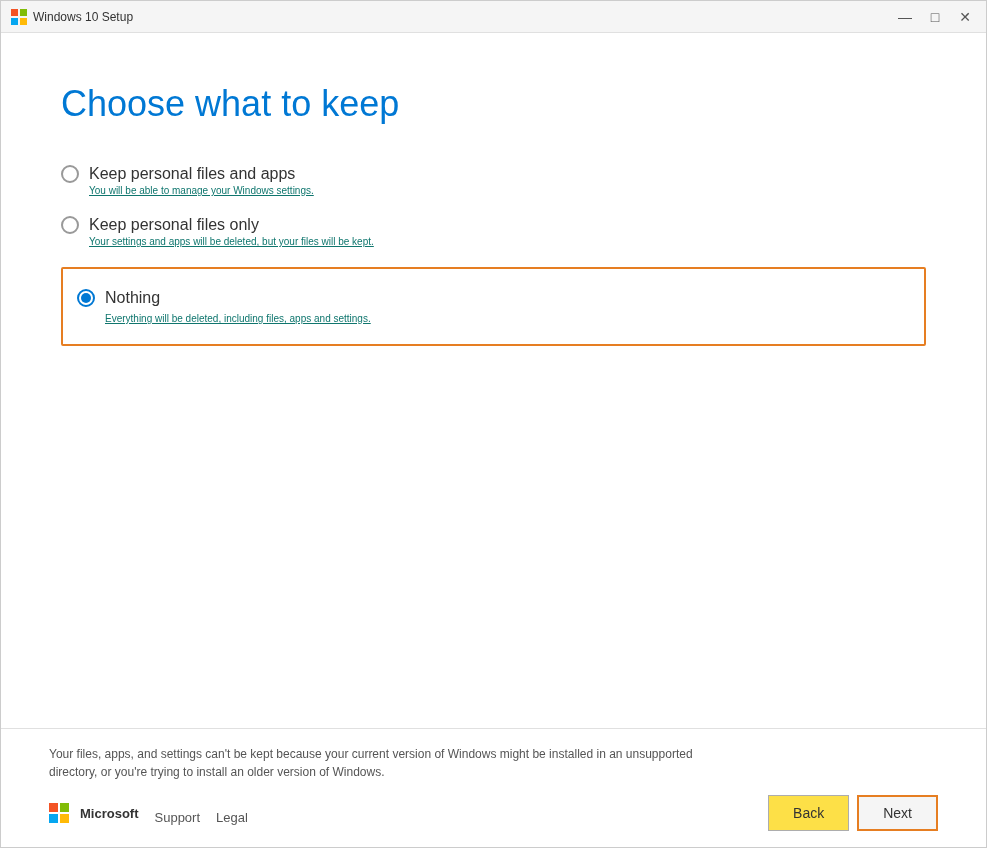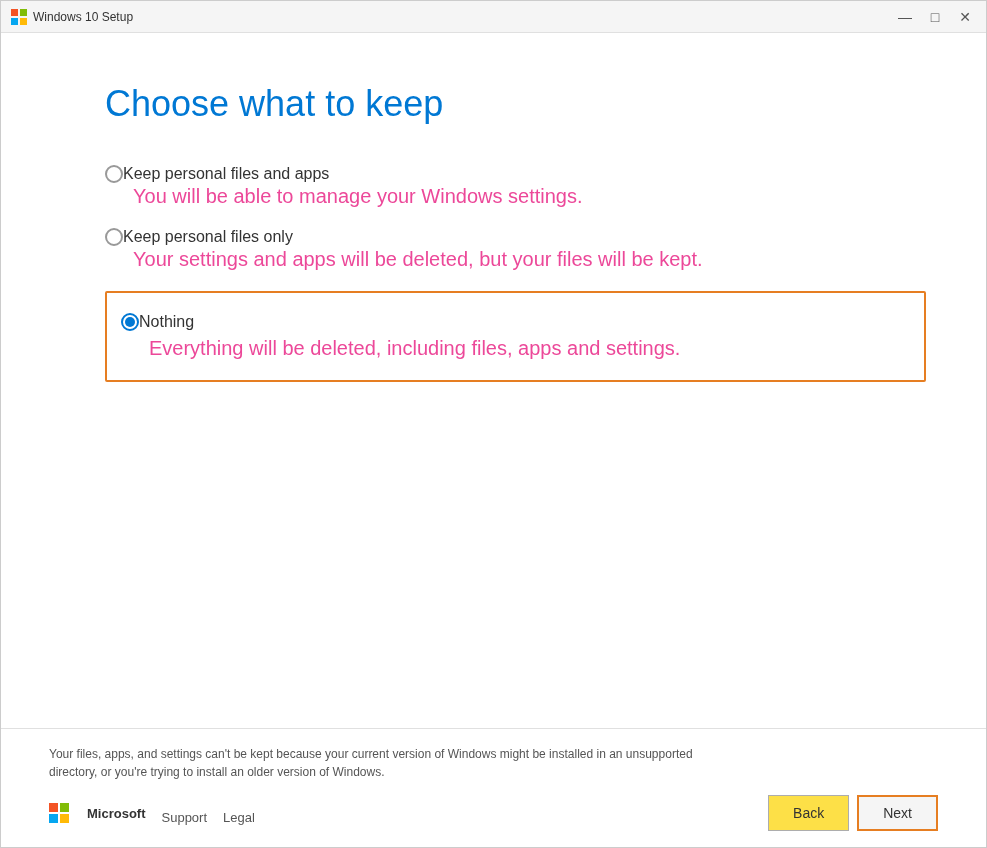--- a/index.html
+++ b/index.html
@@ -73,21 +73,20 @@
       font-size: 14px;
       color: #555;
     }
 
     .content {
       flex: 1;
       display: flex;
       flex-direction: column;
       padding: 50px 60px 0 60px;
       overflow: hidden;
-      margin-left: 44px;
     }
 
     .page-title {
       font-size: 36px;
       font-weight: 300;
       color: #0078d4;
       margin-bottom: 40px;
     }
 
     .options-container {
@@ -98,20 +97,21 @@
 
     .option-item {
       display: flex;
       flex-direction: column;
       gap: 2px;
     }
 
     .option-row {
       display: flex;
       align-items: center;
+      gap: 10px;
     }
 
     .option-radio {
       width: 18px;
       height: 18px;
       border: 2px solid #999;
       border-radius: 50%;
       flex-shrink: 0;
       display: flex;
       align-items: center;
@@ -131,23 +131,24 @@
       border-radius: 50%;
     }
 
     .option-label {
       font-size: 16px;
       color: #333;
       font-weight: 400;
     }
 
     .option-desc {
-      font-size: 20px;
-      color: #ec4899;
+      font-size: 10px;
+      color: #0f766e;
       margin-left: 28px;
+      text-decoration: underline;
     }
 
     .option-highlighted {
       border: 2px solid #e67e22;
       border-radius: 2px;
       padding: 20px 14px;
       margin-left: 0;
     }
 
     .option-highlighted .option-row {
@@ -282,21 +283,21 @@
       </div>
 
     </div>
   </div>
 
   <div class="footer">
     <p class="footer-info">Your files, apps, and settings can't be kept because your current version of Windows might be installed in an unsupported directory, or you're trying to install an older version of Windows.</p>
     <div class="footer-bottom">
       <div class="footer-left">
 
-        <div style="display:flex; align-items:center; gap:18px;">
+        <div style="display:flex; align-items:center; gap:11px;">
           <div class="ms-logo">
             <div class="ms-logo-square" style="background:#f35325;"></div>
             <div class="ms-logo-square" style="background:#81bc06;"></div>
             <div class="ms-logo-square" style="background:#05a6f0;"></div>
             <div class="ms-logo-square" style="background:#ffba08;"></div>
           </div>
           <span class="ms-logo-text">Microsoft</span>
         </div>
         <a class="footer-link">Support</a>
         <a class="footer-link">Legal</a>

